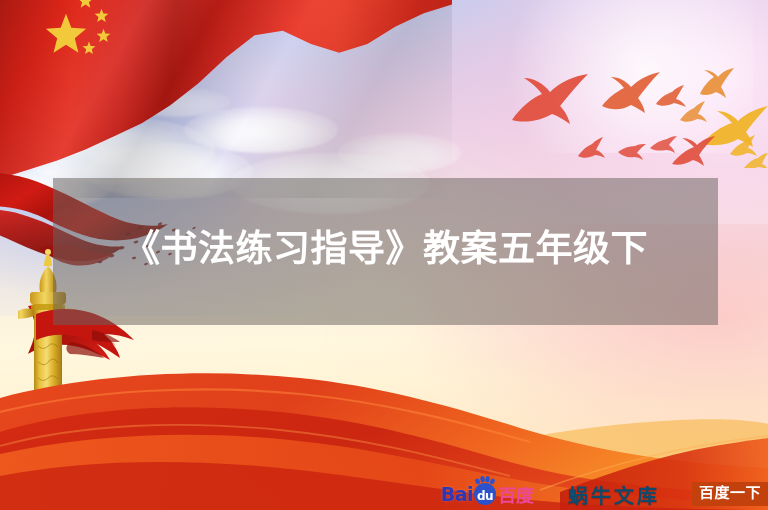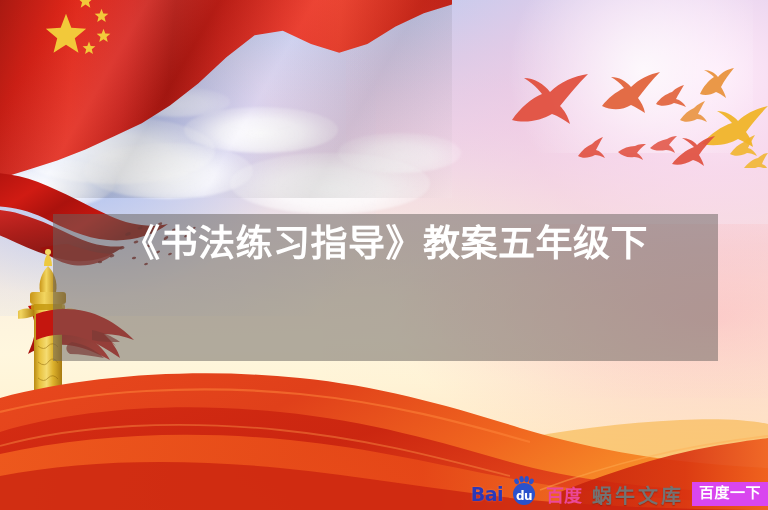--- a/index.html
+++ b/index.html
@@ -167,82 +167,82 @@
 
   
   .title-overlay {
     position:absolute;
     left:53px; top:178px;
     width:665px; height:147px;
     background:rgba(105,100,96,0.52);
     display:flex;
     flex-direction:column;
     align-items:center;
-    justify-content:space-between;
+    justify-content:center;
     padding:4px 10px 8px;
-    margin-top:36px;
   }
   .title-line {
     color:#ffffff;
     font-size:37px;
     font-weight:bold;
     line-height:1.42;
     letter-spacing:0.5px;
     text-align:center;
     white-space:nowrap;
     font-family:"DejaVu Sans","Liberation Sans",sans-serif;
   }
 
   
   .watermark {
     position:absolute;
     right:0px; bottom:3px;
     display:flex;
     align-items:center;
     height:26px;
+    gap:24px;
   }
   .baidu-logo {
     display:flex; align-items:center;
     font-weight:bold;
     font-size:19px;
     letter-spacing:-0.5px;
     height:26px;
     font-family:"DejaVu Sans","Liberation Sans",sans-serif;
   }
   .baidu-bai { color:#2b38b8; text-shadow:0 0 2px rgba(255,255,255,0.25); }
   .paw-circle {
     position:relative;
     width:22px; height:22px;
     background:#2b52cc;
     border-radius:50%;
-    margin:0 10px;
+    margin:0 1px;
     display:flex; align-items:flex-end; justify-content:center;
   }
   .paw-circle .du {
     color:#fff; font-size:12px; font-weight:bold;
     line-height:1; padding-bottom:3px;
     font-family:"DejaVu Sans","Liberation Sans",sans-serif;
   }
   .paw-toes { position:absolute; top:-7px; left:1px; width:20px; height:9px; }
   .baidu-cn {
     color:#ec4899; font-size:18px; font-weight:bold;
     margin-left:1px; letter-spacing:0;
     font-family:"DejaVu Sans","Liberation Sans",sans-serif;
   }
   .site-name {
-    color:#737373;
+    color:#0c4a6e;
     font-size:20px;
     font-weight:bold;
     letter-spacing:3px;
     margin:0 8px 0 10px;
     font-family:"DejaVu Serif","Liberation Serif",serif;
     text-shadow:0 1px 1px rgba(120,20,0,0.45);
   }
   .search-btn {
-    background:#d946ef;
+    background:#c2410c;
     color:#fff;
     font-size:15px;
     font-weight:bold;
     padding:3px 7px 4px;
     letter-spacing:0.5px;
     line-height:1.15;
     border:none;
     cursor:pointer;
     font-family:"DejaVu Sans","Liberation Sans",sans-serif;
   }

